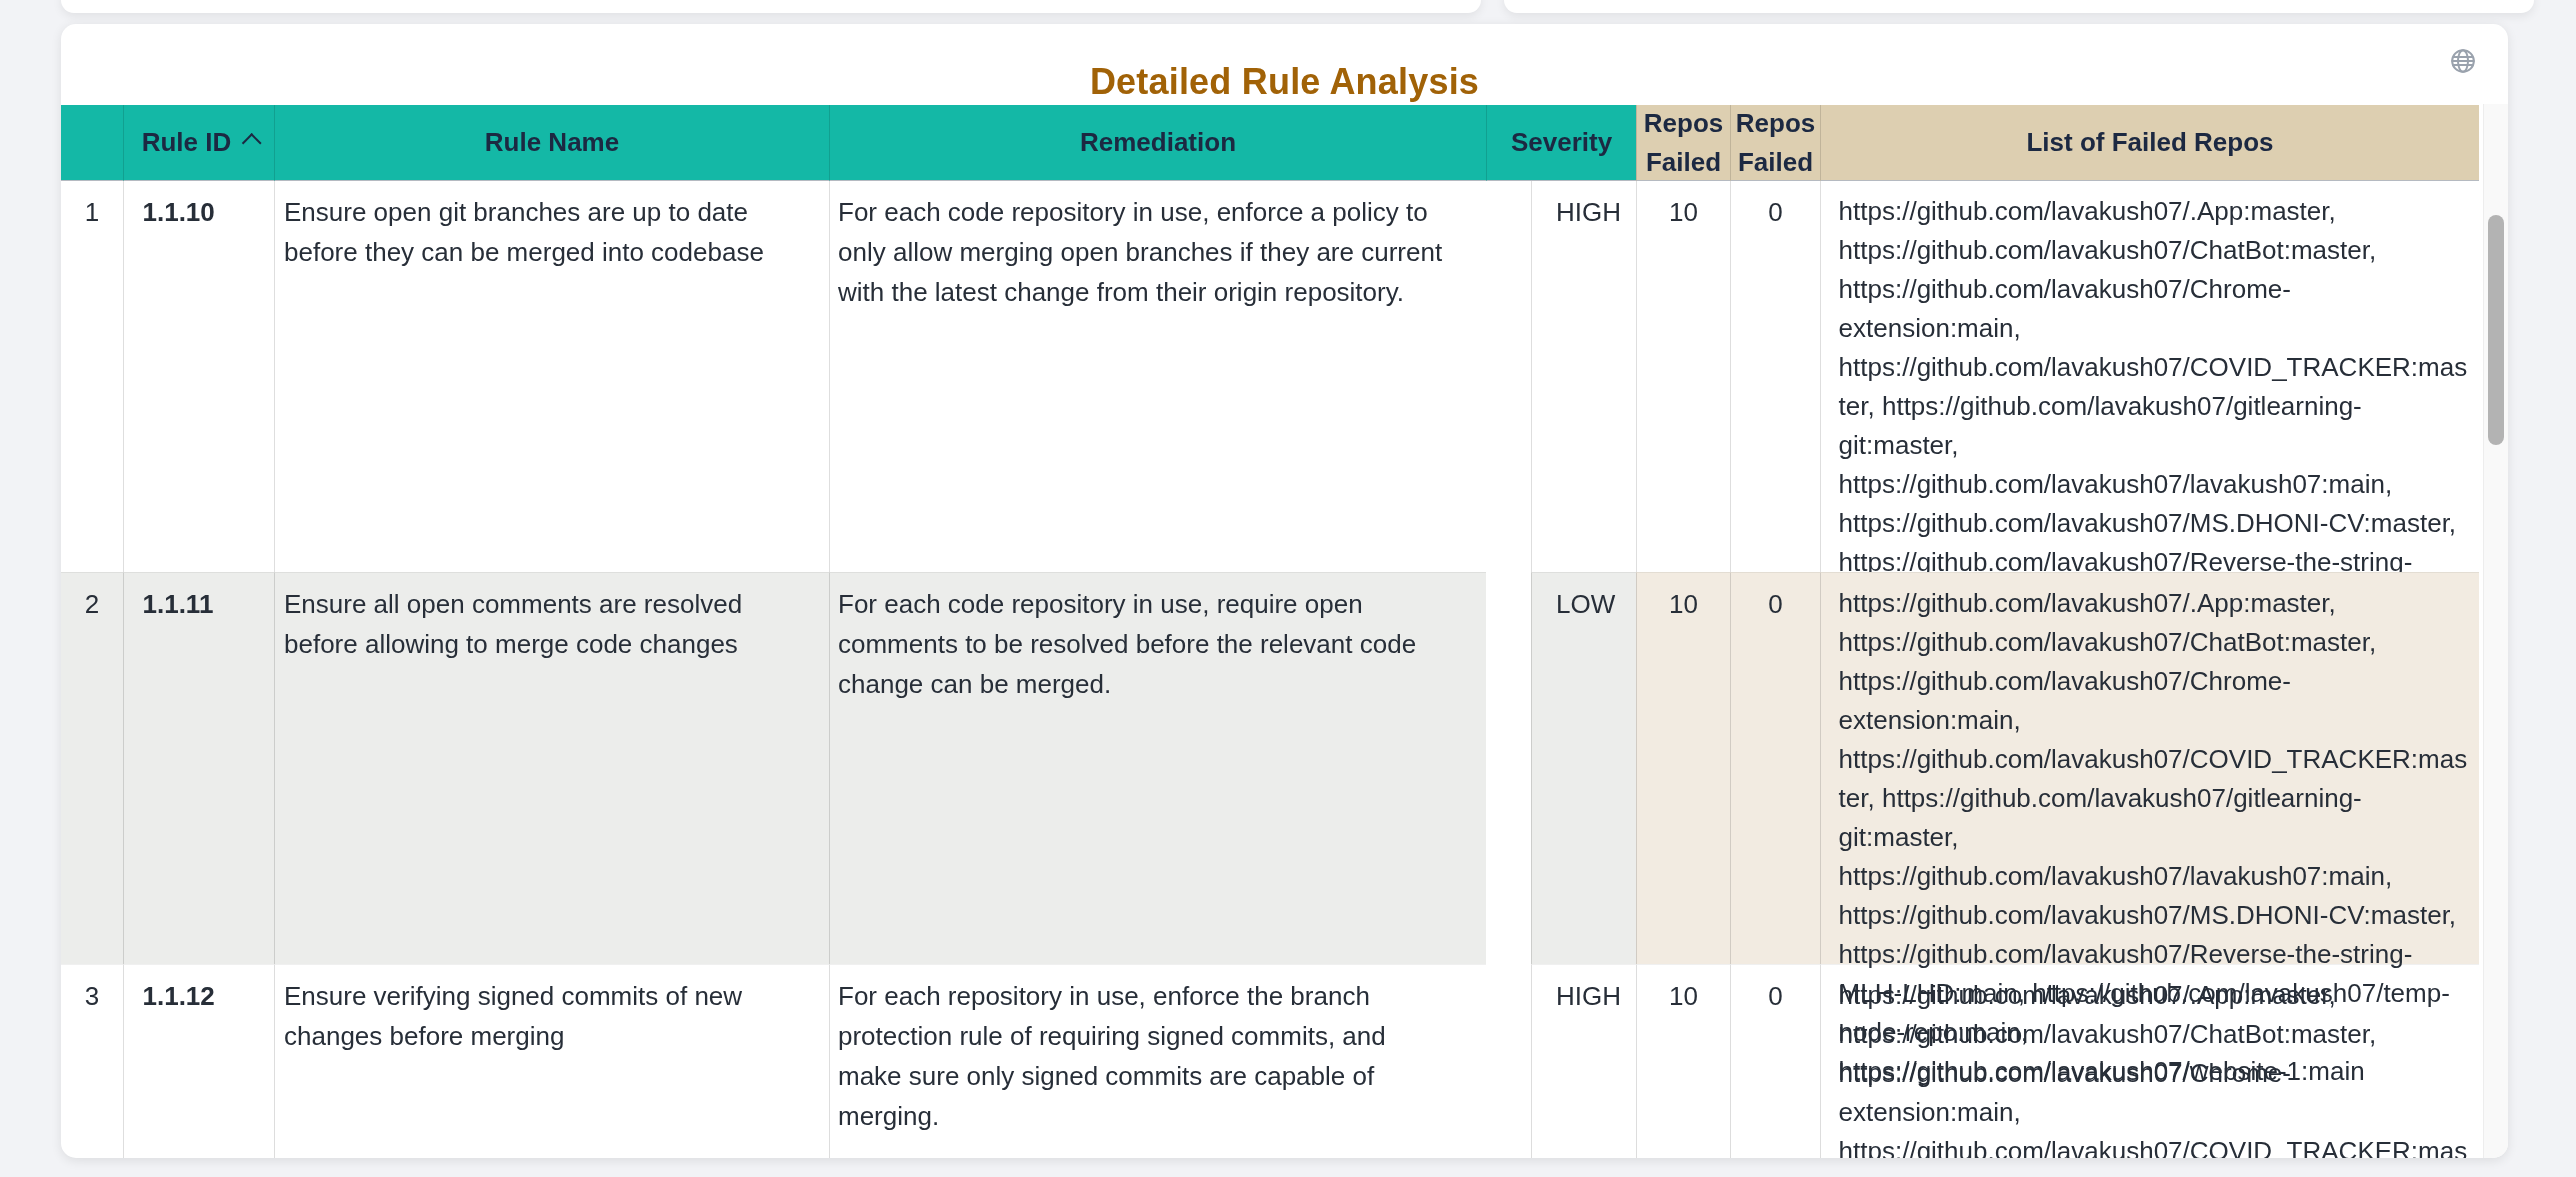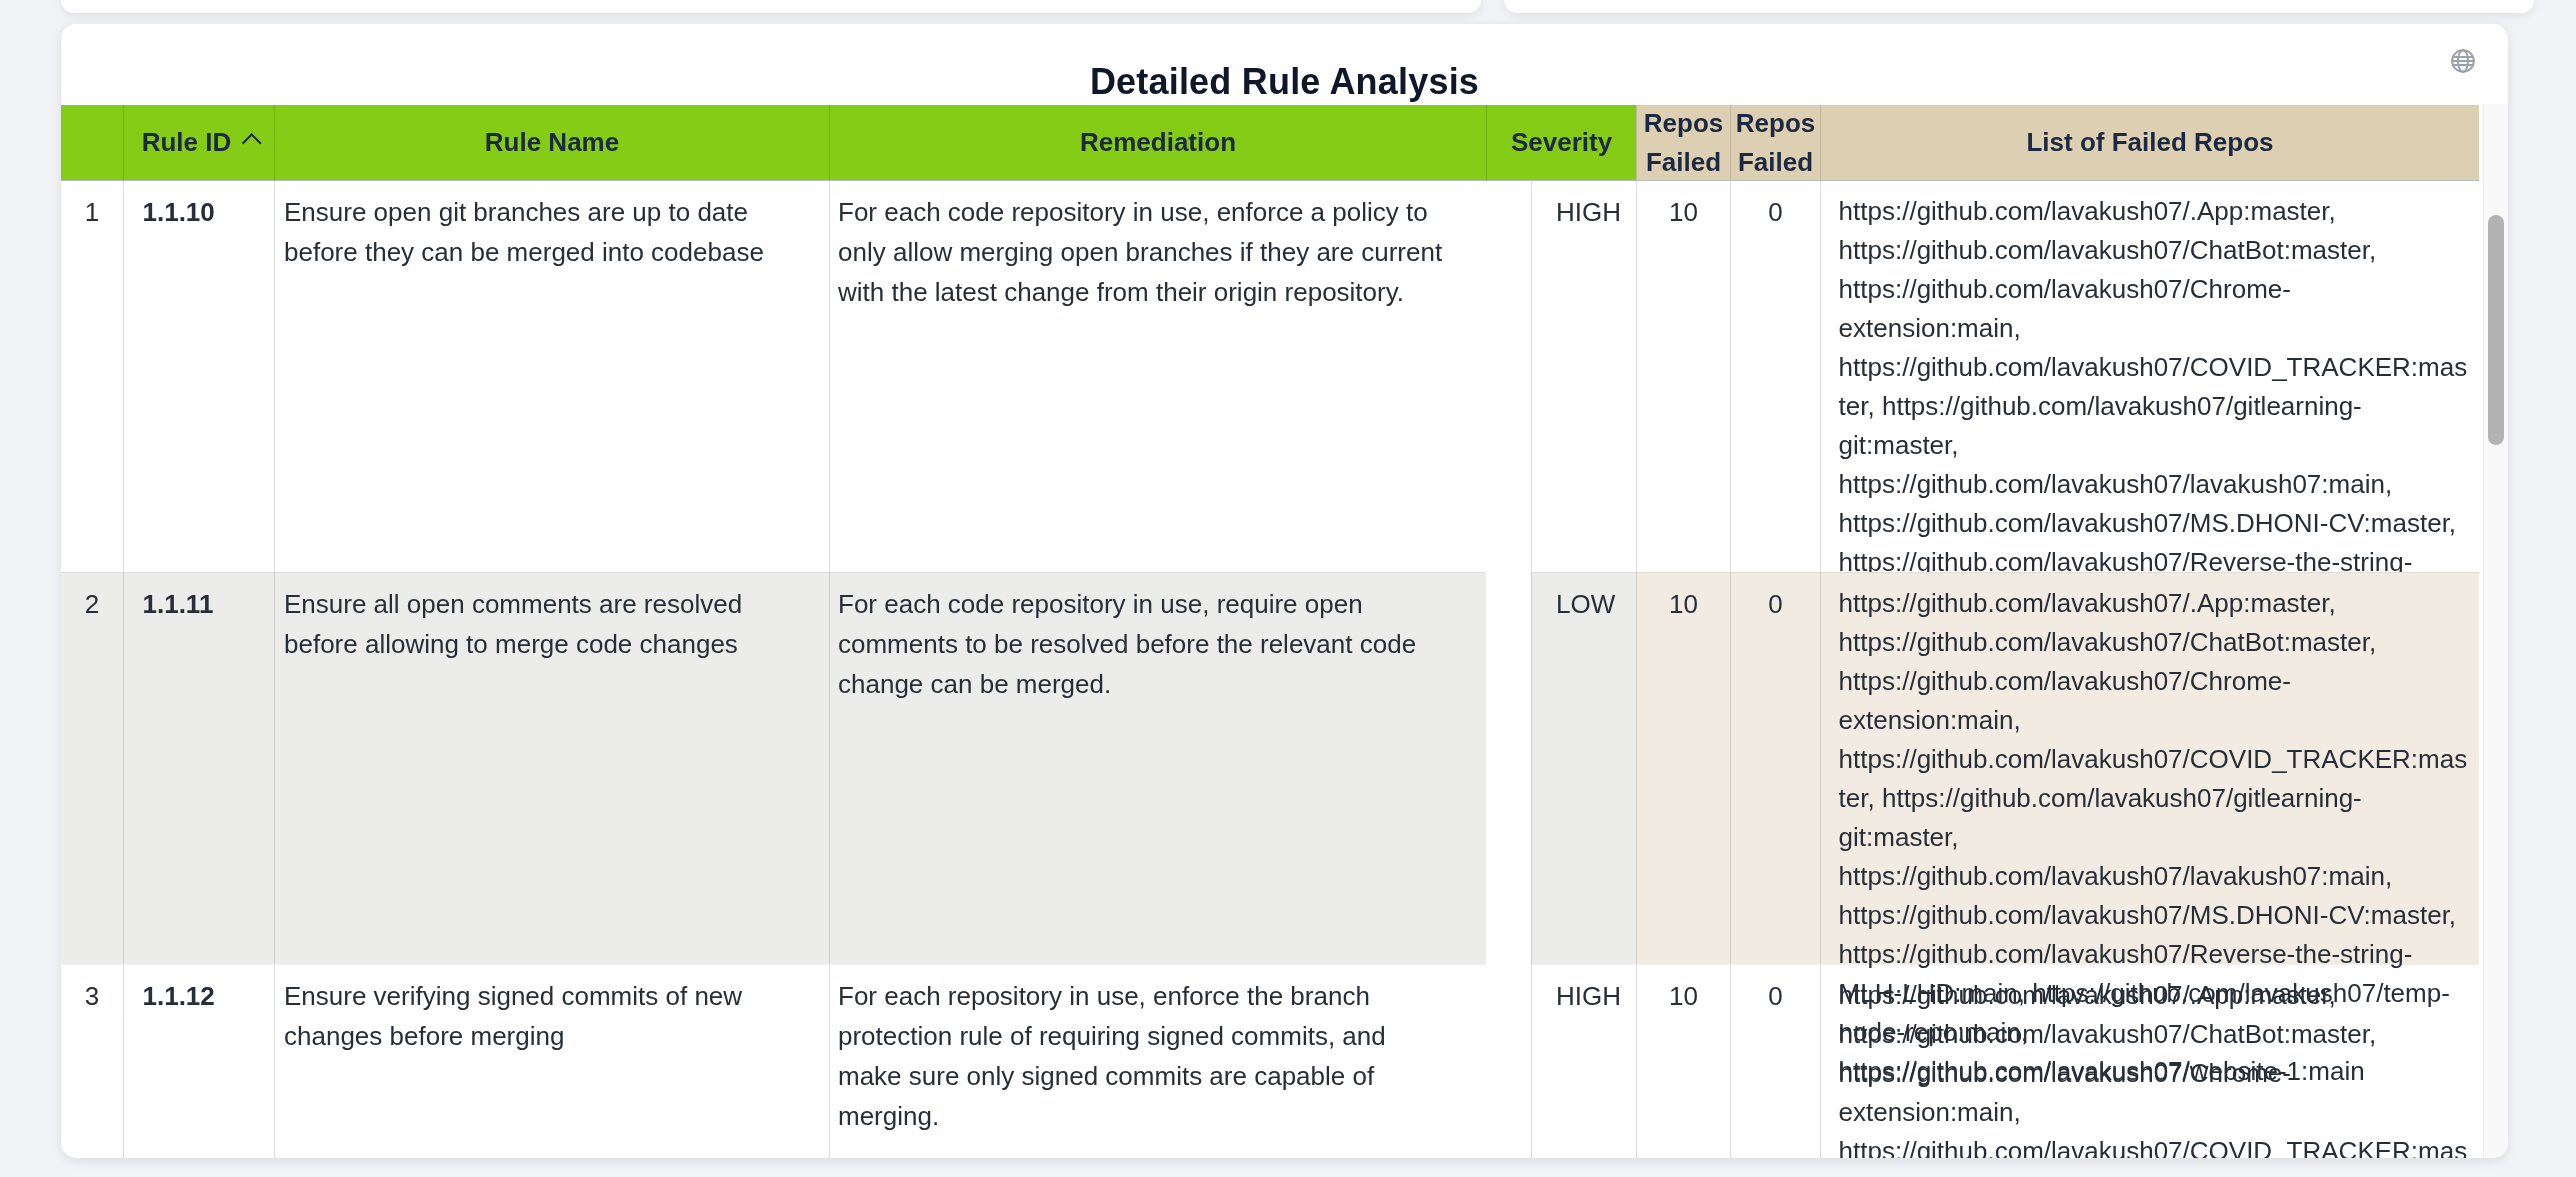--- a/index.html
+++ b/index.html
@@ -15,33 +15,33 @@
   .top-card{position:absolute;top:-9.3px;height:22px;background:#ffffff;
     border-radius:0 0 13px 13px;box-shadow:0 3.7px 9.3px rgba(0,0,0,0.07);}
   .top-card.a{left:61px;width:1420px;}
   .top-card.b{left:1504px;width:1030px;}
 
   
   .card{position:absolute;left:61px;top:24px;width:2447px;height:1134px;
     background:#ffffff;border-radius:15px;box-shadow:0 2.8px 11px rgba(0,0,0,0.09);
     overflow:hidden;}
   .card-title{position:absolute;left:0;top:37px;width:100%;text-align:center;
-    font-size:36px;font-weight:700;color:#0f172a;letter-spacing:0.2px;}
+    font-size:36px;font-weight:700;color:#a16207;letter-spacing:0.2px;}
   .globe{position:absolute;left:2388px;top:23px;width:28px;height:28px;}
   .globe svg{width:28px;height:28px;display:block;}
 
   
   .rule-table{position:absolute;left:0;top:81px;width:2419px;
     display:grid;
     grid-template-columns:62px 151px 555px 657px 150px 94px 90px 659px;
     grid-template-rows:76px 391px 392px auto;
     font-size:26px;}
   .cell{box-sizing:border-box;border-left:0.9px solid rgba(0,0,0,0.13);}
   .cell.first{border-left:none;}
-  .hdr{background:#84cc16;color:#1c2942;font-weight:700;
+  .hdr{background:#14b8a6;color:#1c2942;font-weight:700;
     display:flex;align-items:center;justify-content:center;text-align:center;
     line-height:39px;border-bottom:1.9px solid #b5bac1;cursor:pointer;}
   .hdr.tan{background:#ddcfb1;}
   .sort-caret{display:inline-block;width:12px;height:12px;margin-left:11px;
     border-style:solid;border-color:#1c2942;border-width:2.8px 2.8px 0 0;
     transform:rotate(-45deg) translate(1.9px,1.9px);}
   .bd{padding:11px 18.5px 11px 18.5px;line-height:40px;vertical-align:top;}
   .bd.center{text-align:center;padding-left:0;padding-right:0;}
   .bd.ridc{font-weight:bold;}
   .bd.rnamec{padding-left:9px;padding-right:24px;}

